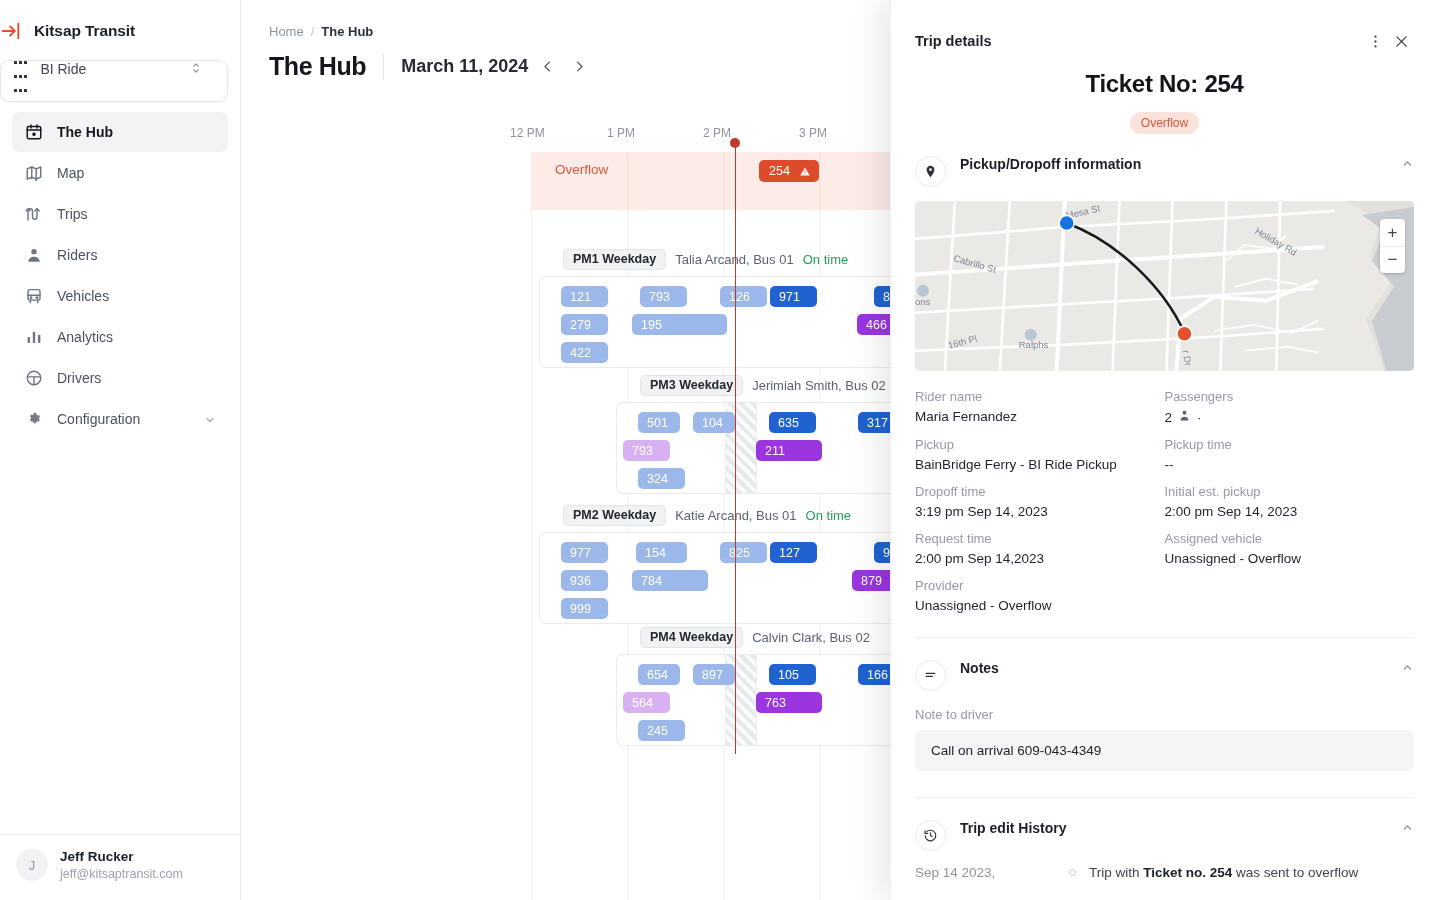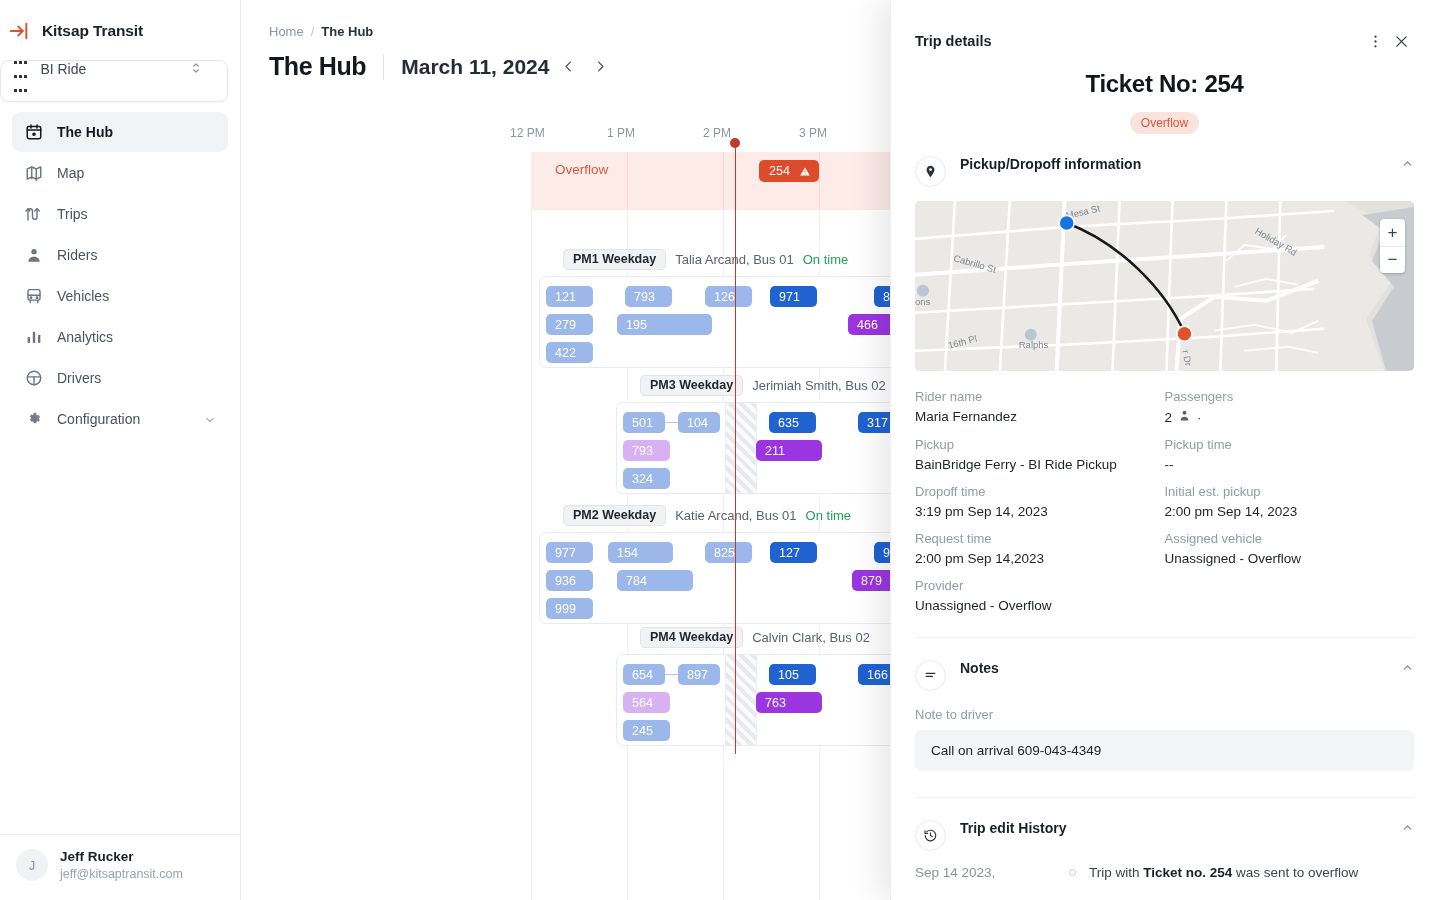--- a/index.html
+++ b/index.html
@@ -15,21 +15,21 @@
 
   
   .sidebar {
     width: 241px; height: 900px;
     border-right: 1px solid #e8eaee;
     background: #fff;
     display: flex; flex-direction: column;
     flex: 0 0 241px;
     position: relative;
   }
-  .brand { display: flex; align-items: center; gap: 12px; padding: 20px 16px 14px 0; margin-left: 8px; }
+  .brand { display: flex; align-items: center; gap: 12px; padding: 20px 16px 14px 0; }
   .brand-icon { width: 22px; height: 22px; flex: 0 0 22px; }
   .brand-name { font-size: 15.5px; font-weight: 700; color: #1b1f2a; letter-spacing: -0.1px; }
 
   .org-select {
     margin: 4px 12px 8px 0;
     height: 42px;
     border: 1px solid #e4e6ea;
     border-radius: 9px;
     display: flex; 
     padding: 0 24px 0 13px;
@@ -73,21 +73,21 @@
   
   .main { flex: 1; position: relative; height: 900px; overflow: hidden; background:#fff;}
   .crumbs { display: flex; align-items: center; gap: 7px; padding: 24px 0 0 28px; font-size: 13px; }
   .crumb-link { color: #8d94a1; cursor: pointer; }
   .crumb-sep { color: #c3c8d0; }
   .crumb-cur { color: #2b313c; font-weight: 600; }
 
   .titlerow { display: flex; align-items: center; padding: 13px 0 0 28px; gap: 0; }
   .page-title { font-size: 25px; font-weight: 700; letter-spacing: -0.4px; color: #14171e; }
   .vbar { width: 1px; height: 26px; background: #e2e5ea; margin: 0 17px; }
-  .date-text { font-size: 21px; font-weight: 600; color: #262b35; }
+  .date-text { font-size: 18px; font-weight: 600; color: #262b35; }
   .navbtn {
     width: 26px; height: 26px; margin-left: 6px;
     display: flex; align-items: center; justify-content: center;
     color: #575e6b; cursor: pointer; font-size: 15px; border-radius: 5px;
   }
   .navbtn:first-of-type { margin-left: 14px; }
 
   .viewtabs {
     position: absolute; top: 61px; left: 750px;
     height: 32px; background: #f2f3f5; border-radius: 8px;
@@ -149,21 +149,21 @@
   .route-body {
     border: 1px solid #e9ebee; border-radius: 7px;
     background: #fff; position: relative; overflow: hidden;
   }
   .blk {
     position: absolute; height: 21px; border-radius: 5px;
     display: flex; align-items: center; padding-left: 9px;
     font-size: 12.5px; color: #fff; cursor: pointer;
     white-space: nowrap;
   }
-  .b-lblue  { background: #9cb7e9; }
+  .b-lblue  { background: #9cb7e9; margin-left: 15px; }
   .b-blue   { background: #1f62d0; }
   .b-purple { background: #9a35e0; }
   .b-lpurp  { background: #d7b1f2; }
   .brk {
     position: absolute; top: 0; bottom: 0;
     background-image: repeating-linear-gradient(45deg, #e7e9ec 0 4px, #fafbfc 4px 8px);
     border-left: 1px solid #eceef1; border-right: 1px solid #eceef1;
   }
   .linkdash { position: absolute; height: 1px; background: #b4c5e8; }
 
@@ -446,21 +446,21 @@
           <span class="rt-status">On time</span>
         </div>
         <div class="route-body" style="height:92px">
           <div class="blk b-lblue" style="left:6px;top:9px;width:47px">121</div>
           <div class="blk b-lblue" style="left:85px;top:9px;width:47px">793</div>
           <div class="blk b-lblue" style="left:165px;top:9px;width:47px">126</div>
           <div class="blk b-blue" style="left:230px;top:9px;width:47px">971</div>
           <div class="blk b-blue" style="left:334px;top:9px;width:47px">833</div>
           <div class="blk b-lblue" style="left:6px;top:37px;width:47px">279</div>
           <div class="blk b-lblue" style="left:77px;top:37px;width:95px">195</div>
-          <div class="blk b-purple" style="left:308px;top:37px;width:47px">466</div>
+          <div class="blk b-purple" style="left:317px;top:37px;width:47px">466</div>
           <div class="blk b-lblue" style="left:6px;top:65px;width:47px">422</div>
         </div>
       </div>
 
       <div class="route" style="left:722px; top:96px; width:250px;">
         <div class="route-head">
           <span class="rt-badge warn">
             <span>
               <svg viewBox="0 0 24 24" width="11" height="10" fill="#fff">
                   <path d="M12 3.2L22.4 20.8H1.6z"></path>
@@ -503,21 +503,21 @@
       </div>
 
       <div class="route" style="left:298px; top:352px; width:388px;">
         <div class="route-head">
           <span class="rt-badge">PM2 Weekday</span>
           <span class="rt-driver">Katie Arcand, Bus 01</span>
           <span class="rt-status">On time</span>
         </div>
         <div class="route-body" style="height:92px">
           <div class="blk b-lblue" style="left:6px;top:9px;width:47px">977</div>
-          <div class="blk b-lblue" style="left:68px;top:9px;width:65px">154</div>
+          <div class="blk b-lblue" style="left:81px;top:9px;width:51px">154</div>
           <div class="blk b-lblue" style="left:165px;top:9px;width:47px">825</div>
           <div class="blk b-blue" style="left:230px;top:9px;width:47px">127</div>
           <div class="blk b-blue" style="left:334px;top:9px;width:47px">975</div>
           <div class="blk b-lblue" style="left:6px;top:37px;width:47px">936</div>
           <div class="blk b-lblue" style="left:77px;top:37px;width:76px">784</div>
           <div class="blk b-purple" style="left:312px;top:37px;width:47px">879</div>
           <div class="blk b-lblue" style="left:6px;top:65px;width:47px">999</div>
         </div>
       </div>
 

